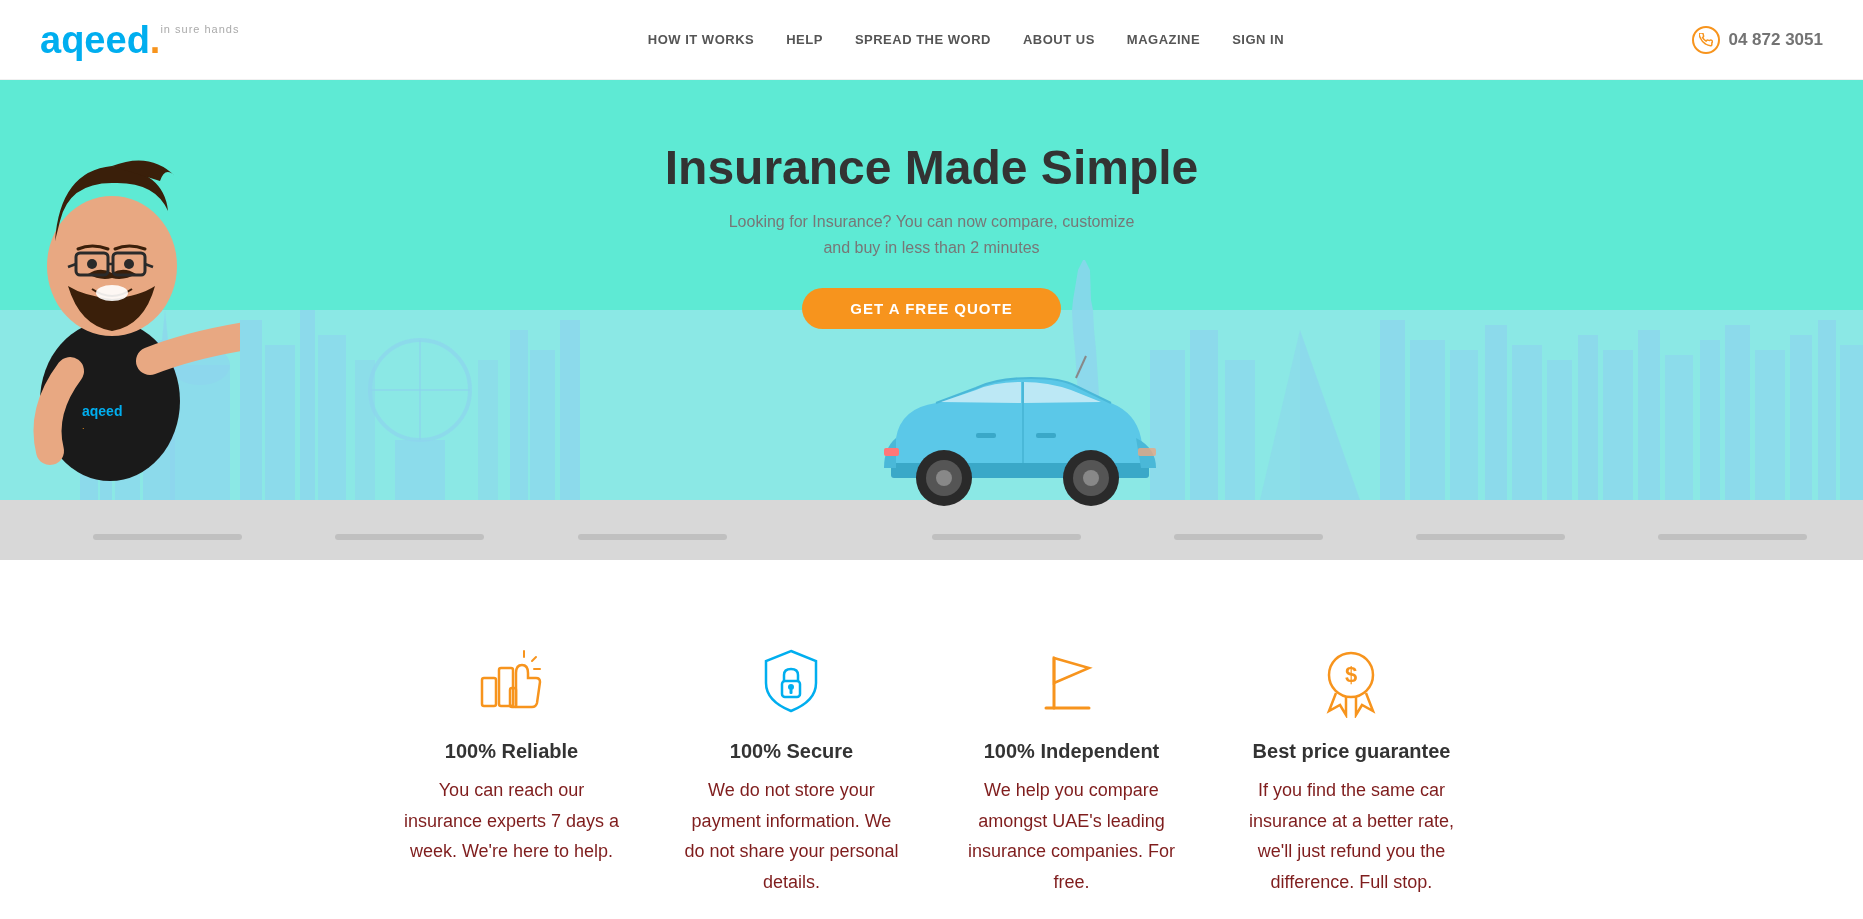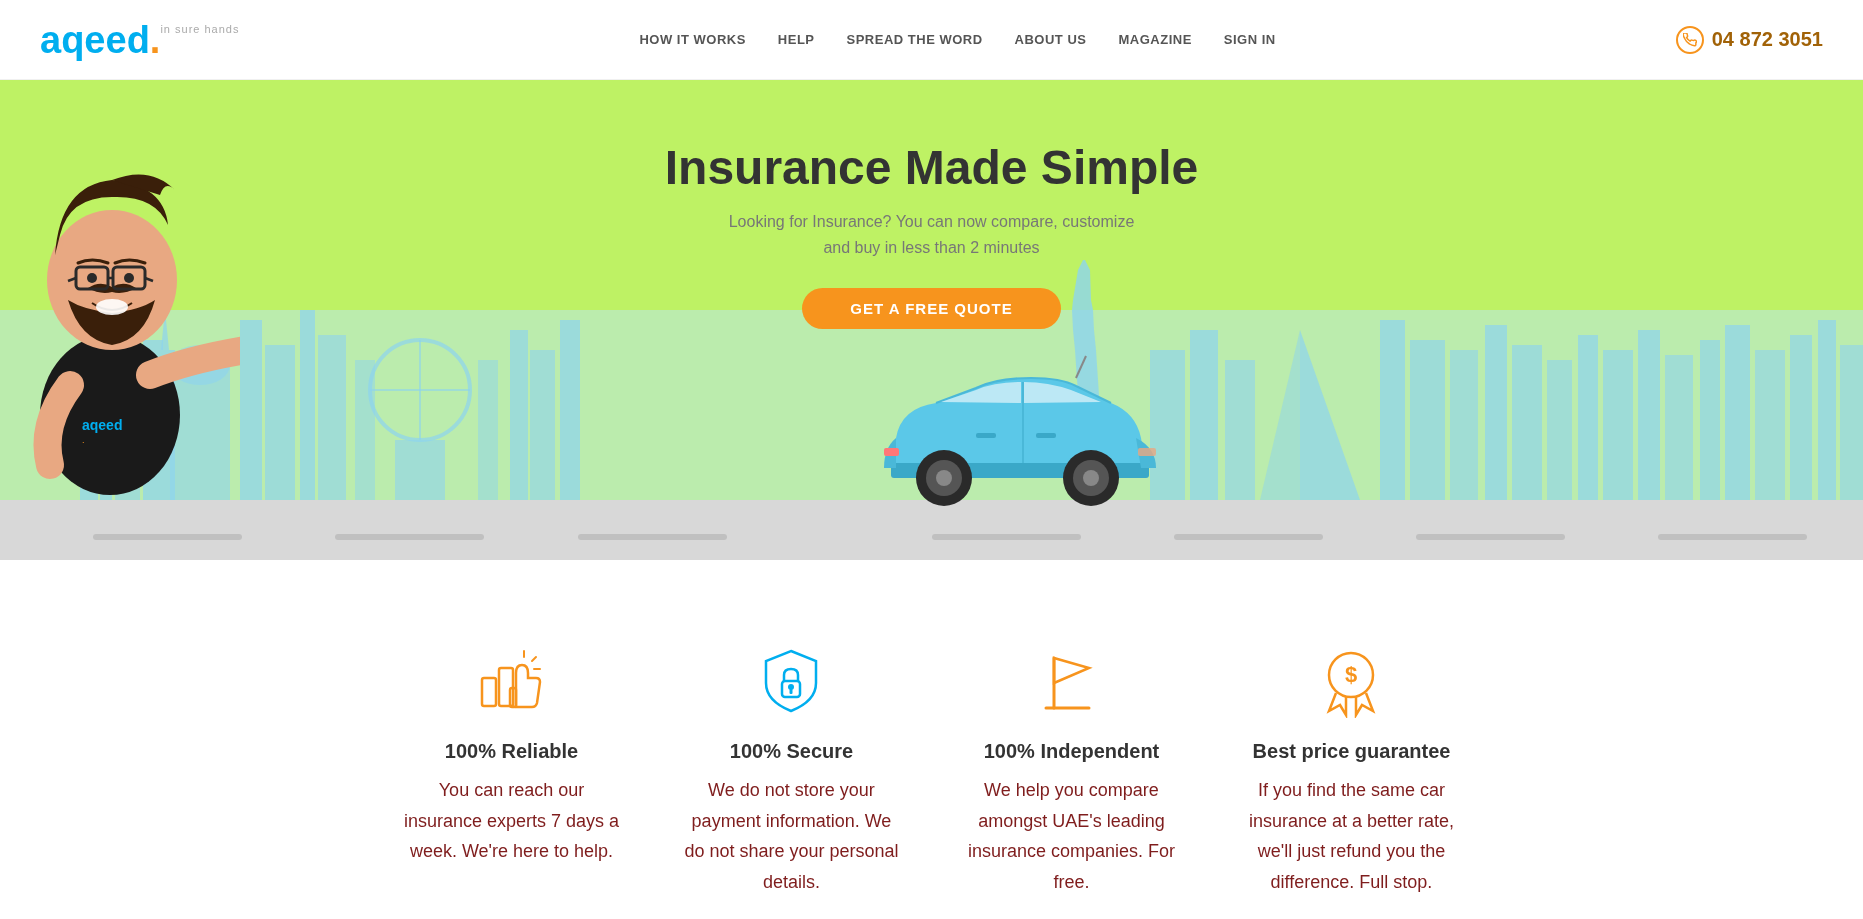--- a/index.html
+++ b/index.html
@@ -62,32 +62,32 @@
       height: 28px;
       border: 2px solid #f7941d;
       border-radius: 50%;
       display: flex;
       align-items: center;
       justify-content: center;
       color: #f7941d;
       font-size: 13px;
     }
     .phone-number {
-      color: #a16207;
-      font-size: 20px;
+      color: #737373;
+      font-size: 17px;
       font-weight: 600;
       text-align: center;
     }
 
     
     .hero {
       position: relative;
       width: 100%;
       height: 480px;
-      background: #bef264;
+      background: #5eead4;
       overflow: hidden;
     }
     .hero-text {
       text-align: center;
       padding-top: 60px;
       position: relative;
       z-index: 5;
     }
     .hero-title {
       font-size: 48px;
@@ -126,21 +126,21 @@
       position: absolute;
       bottom: 20px;
       height: 6px;
       background: #c0c0c0;
       border-radius: 3px;
     }
 
     
     .character {
       position: absolute;
-      bottom: 55px;
+      bottom: 69px;
       left: 0;
       width: 240px;
       height: 380px;
       z-index: 6;
     }
 
     
     .car-wrap {
       position: absolute;
       bottom: 52px;

